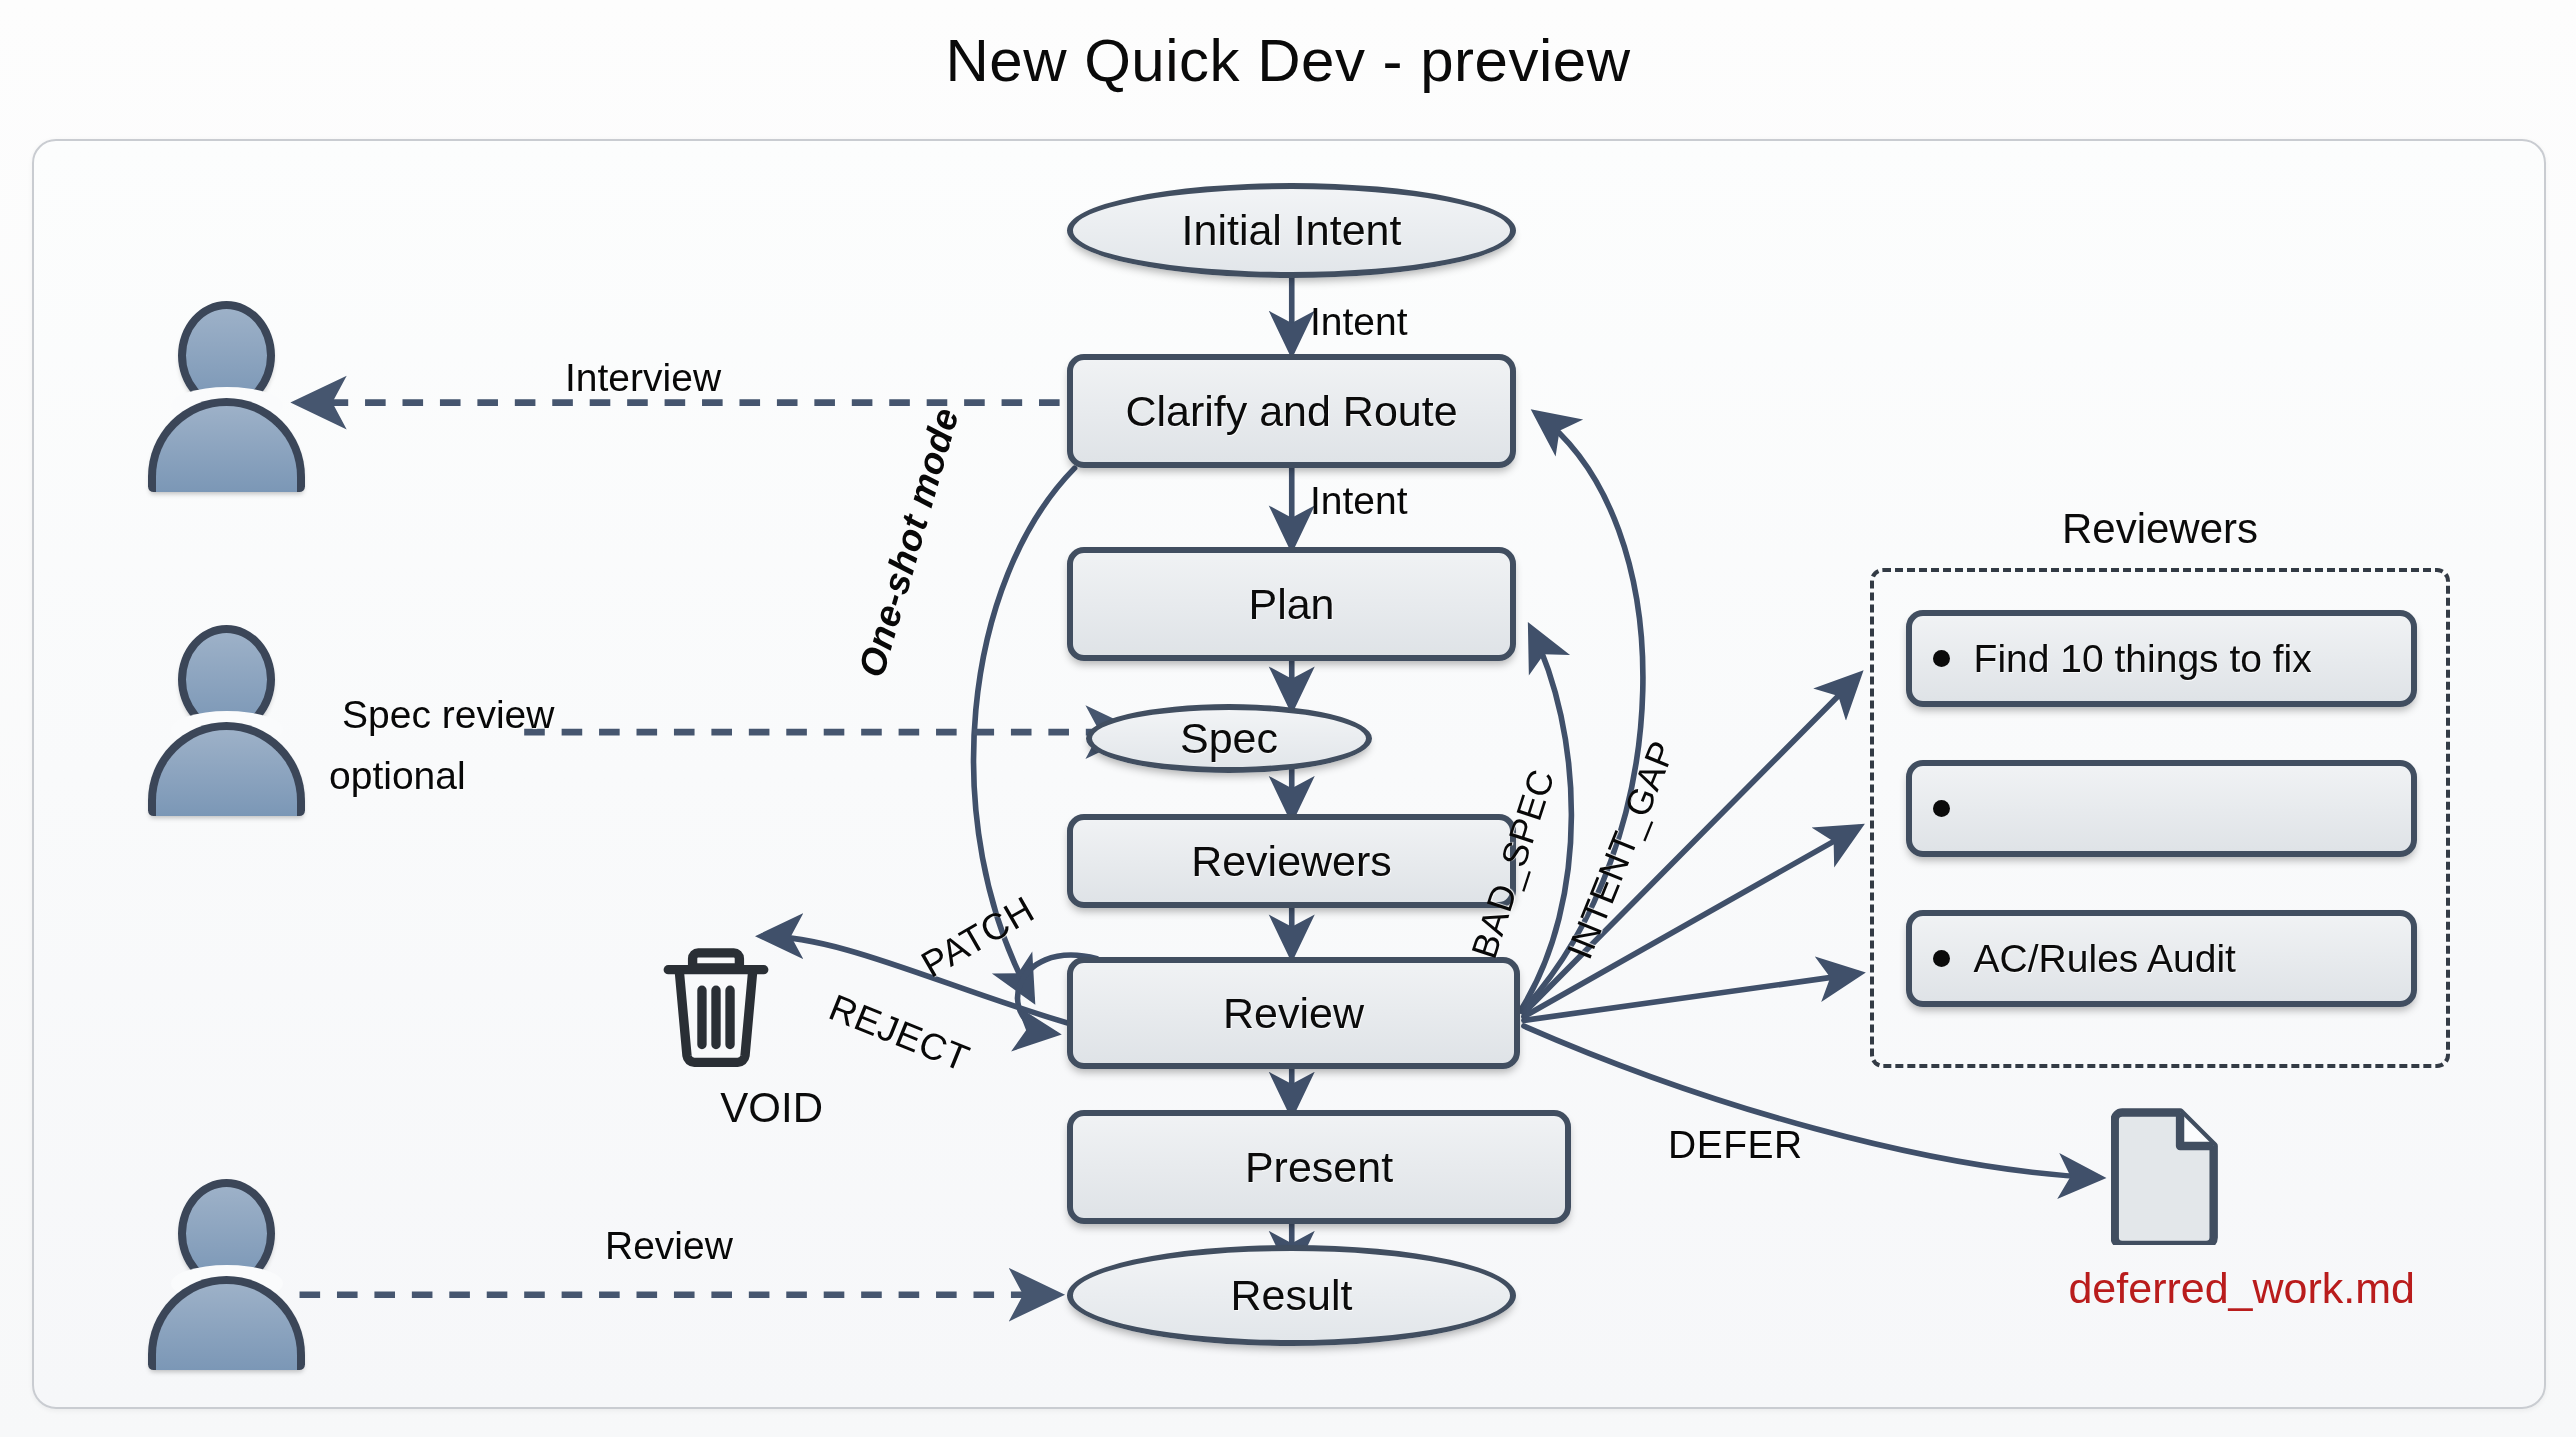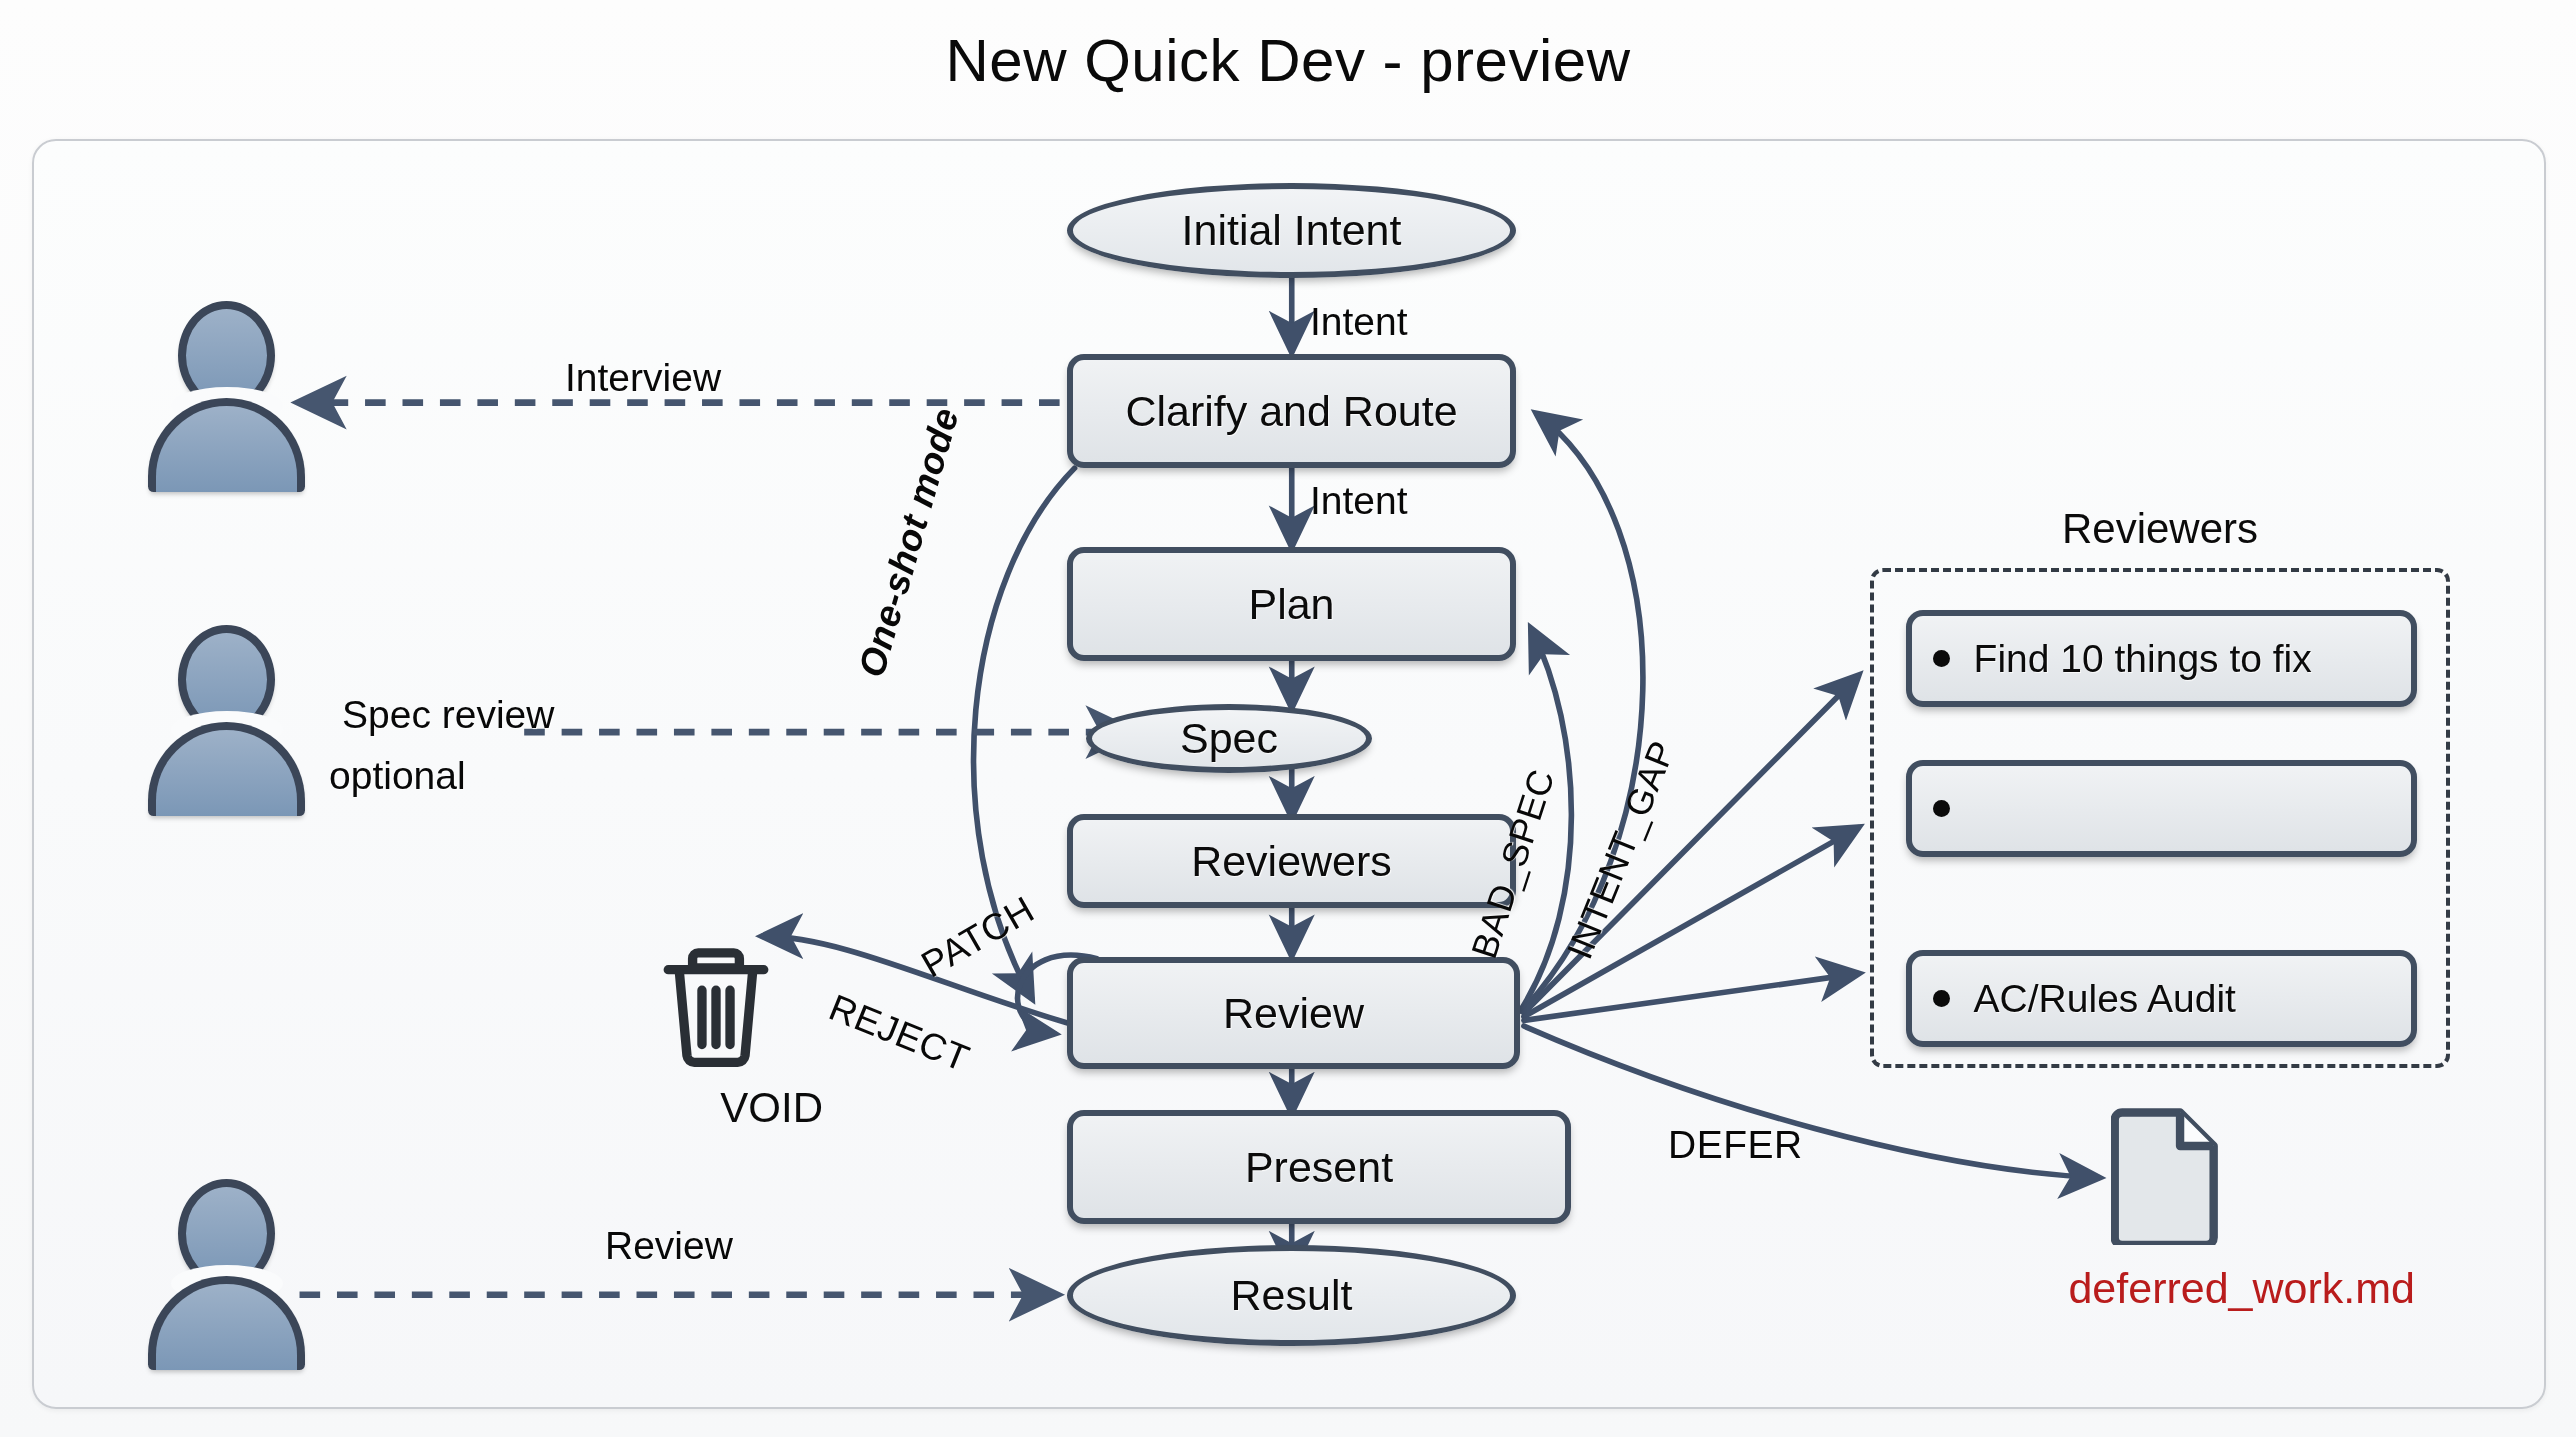--- a/index.html
+++ b/index.html
@@ -188,21 +188,21 @@
 
 <div class="node rev-item" style="left:1906px;top:610px;width:511px;height:97px;">
   <span class="bullet"></span>
   <span>Find 10 things to fix</span>
 </div>
 
 <div class="node rev-item" style="left:1906px;top:760px;width:511px;height:97px;">
   <span class="bullet"></span>
 </div>
 
-<div class="node rev-item" style="left:1906px;top:910px;width:511px;height:97px;margin-top:40px;">
+<div class="node rev-item" style="left:1906px;top:910px;width:511px;height:97px;">
   <span class="bullet"></span>
   <span>AC/Rules Audit</span>
 </div>
 
 <div class="actor" style="left:148px;top:301px;">
   <div class="head"></div>
   <div class="neckcut"></div>
   <div class="body"></div>
 </div>
 

